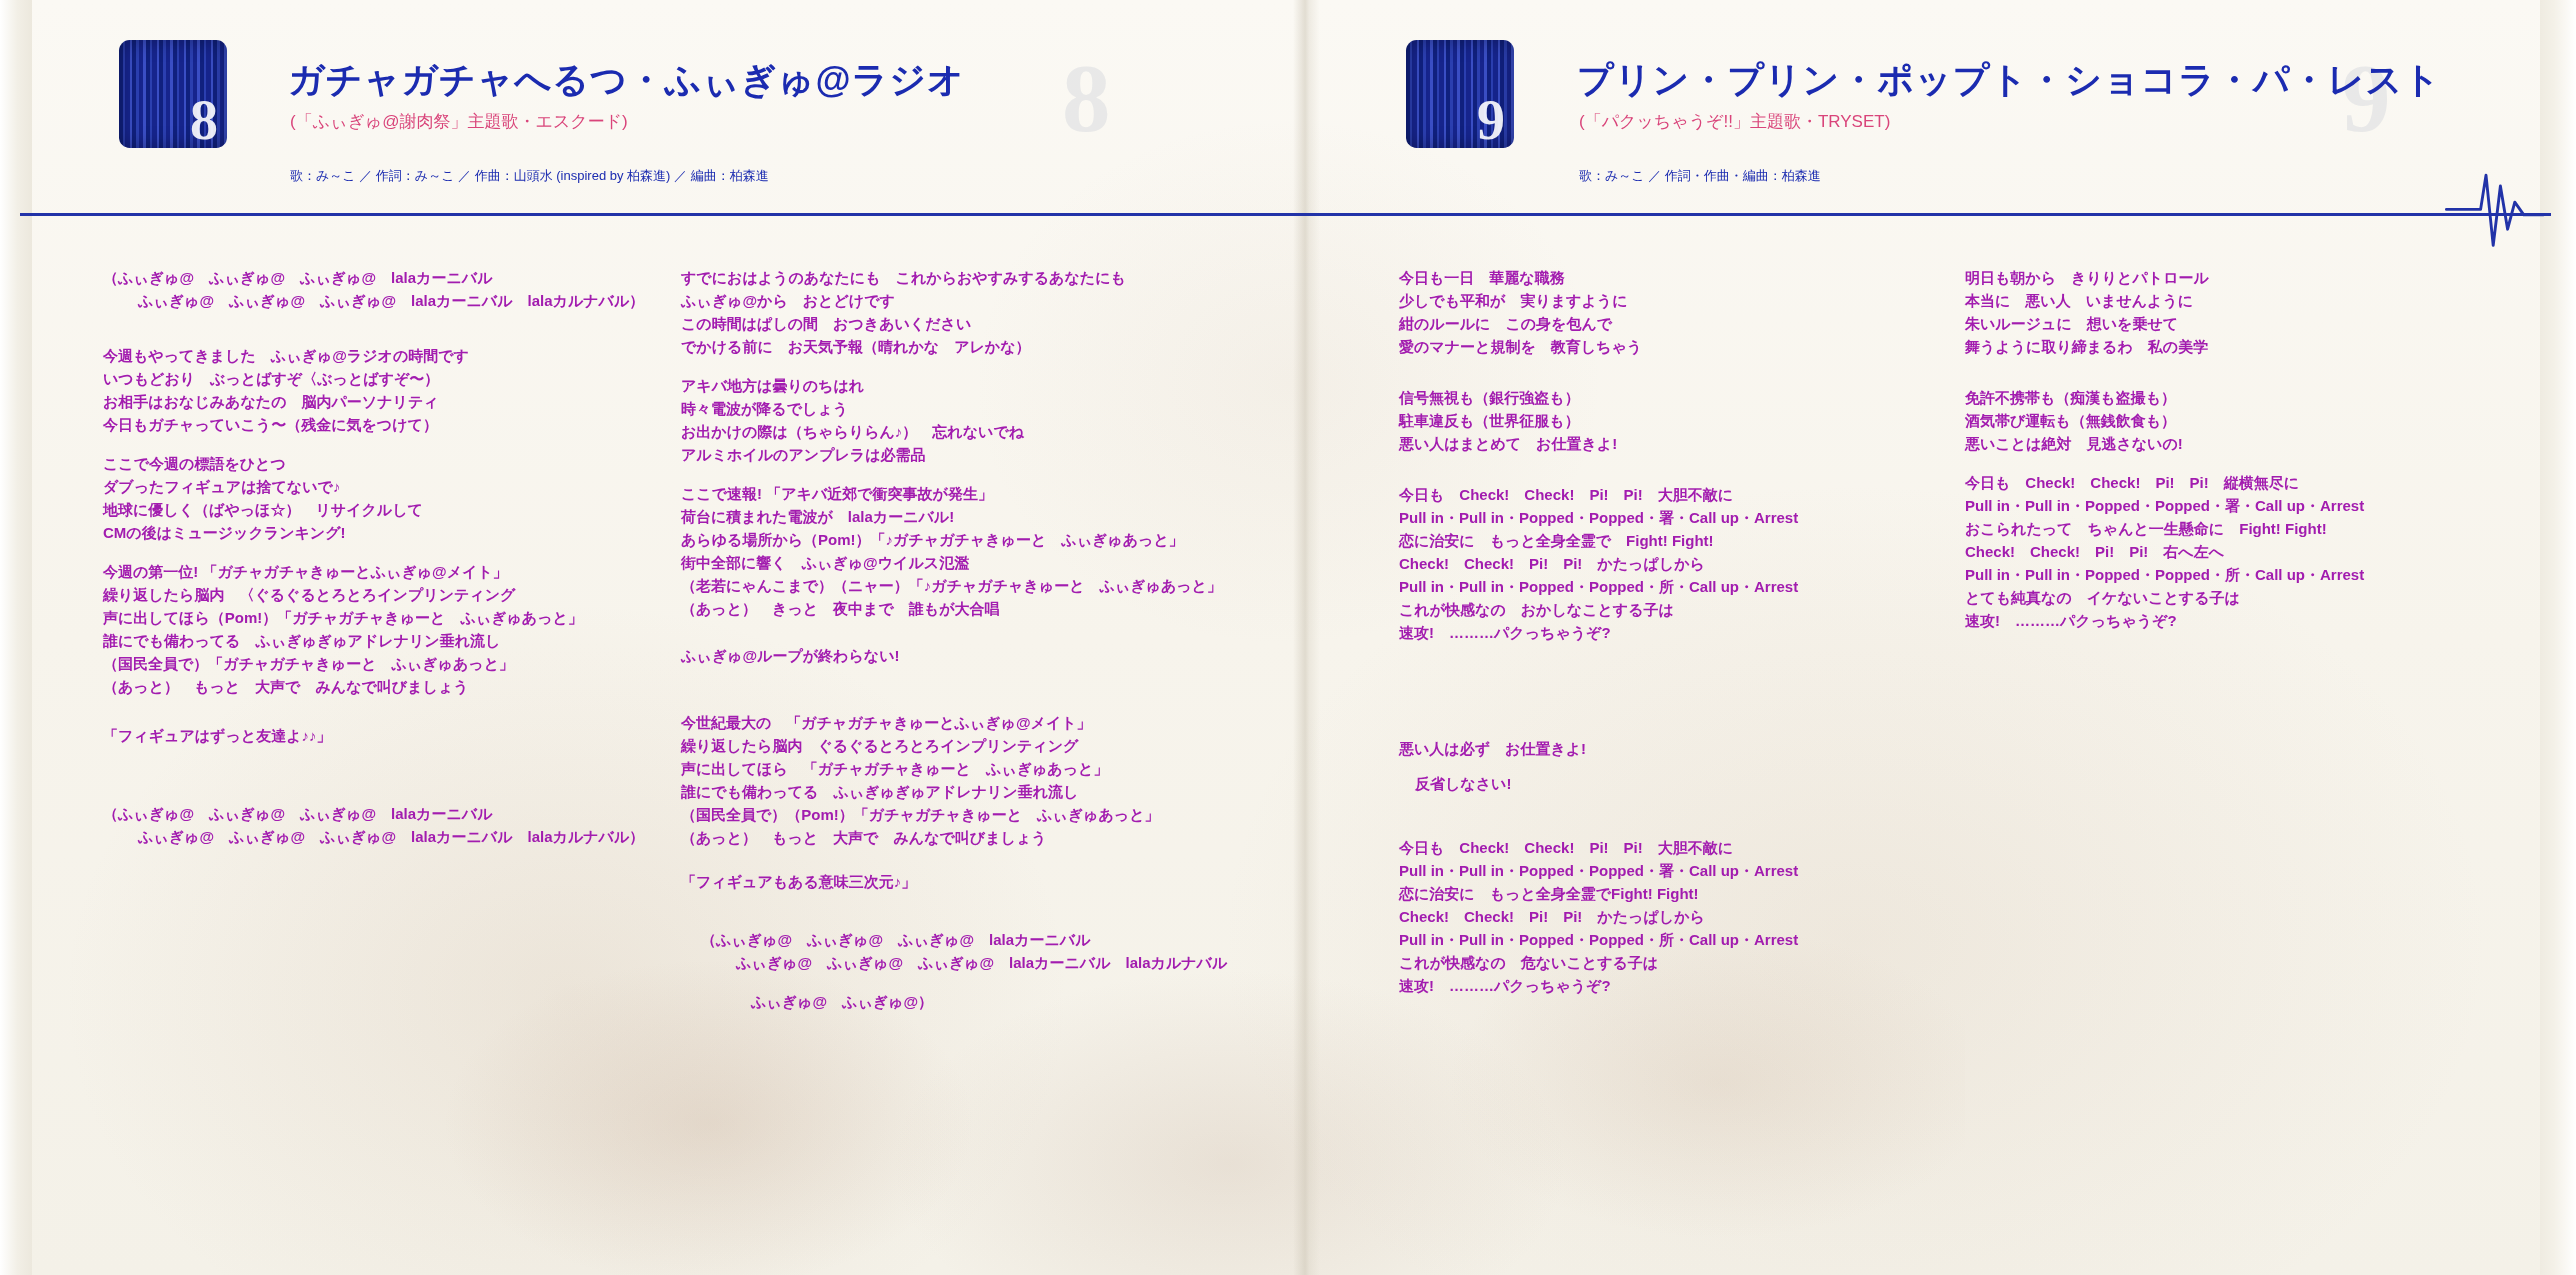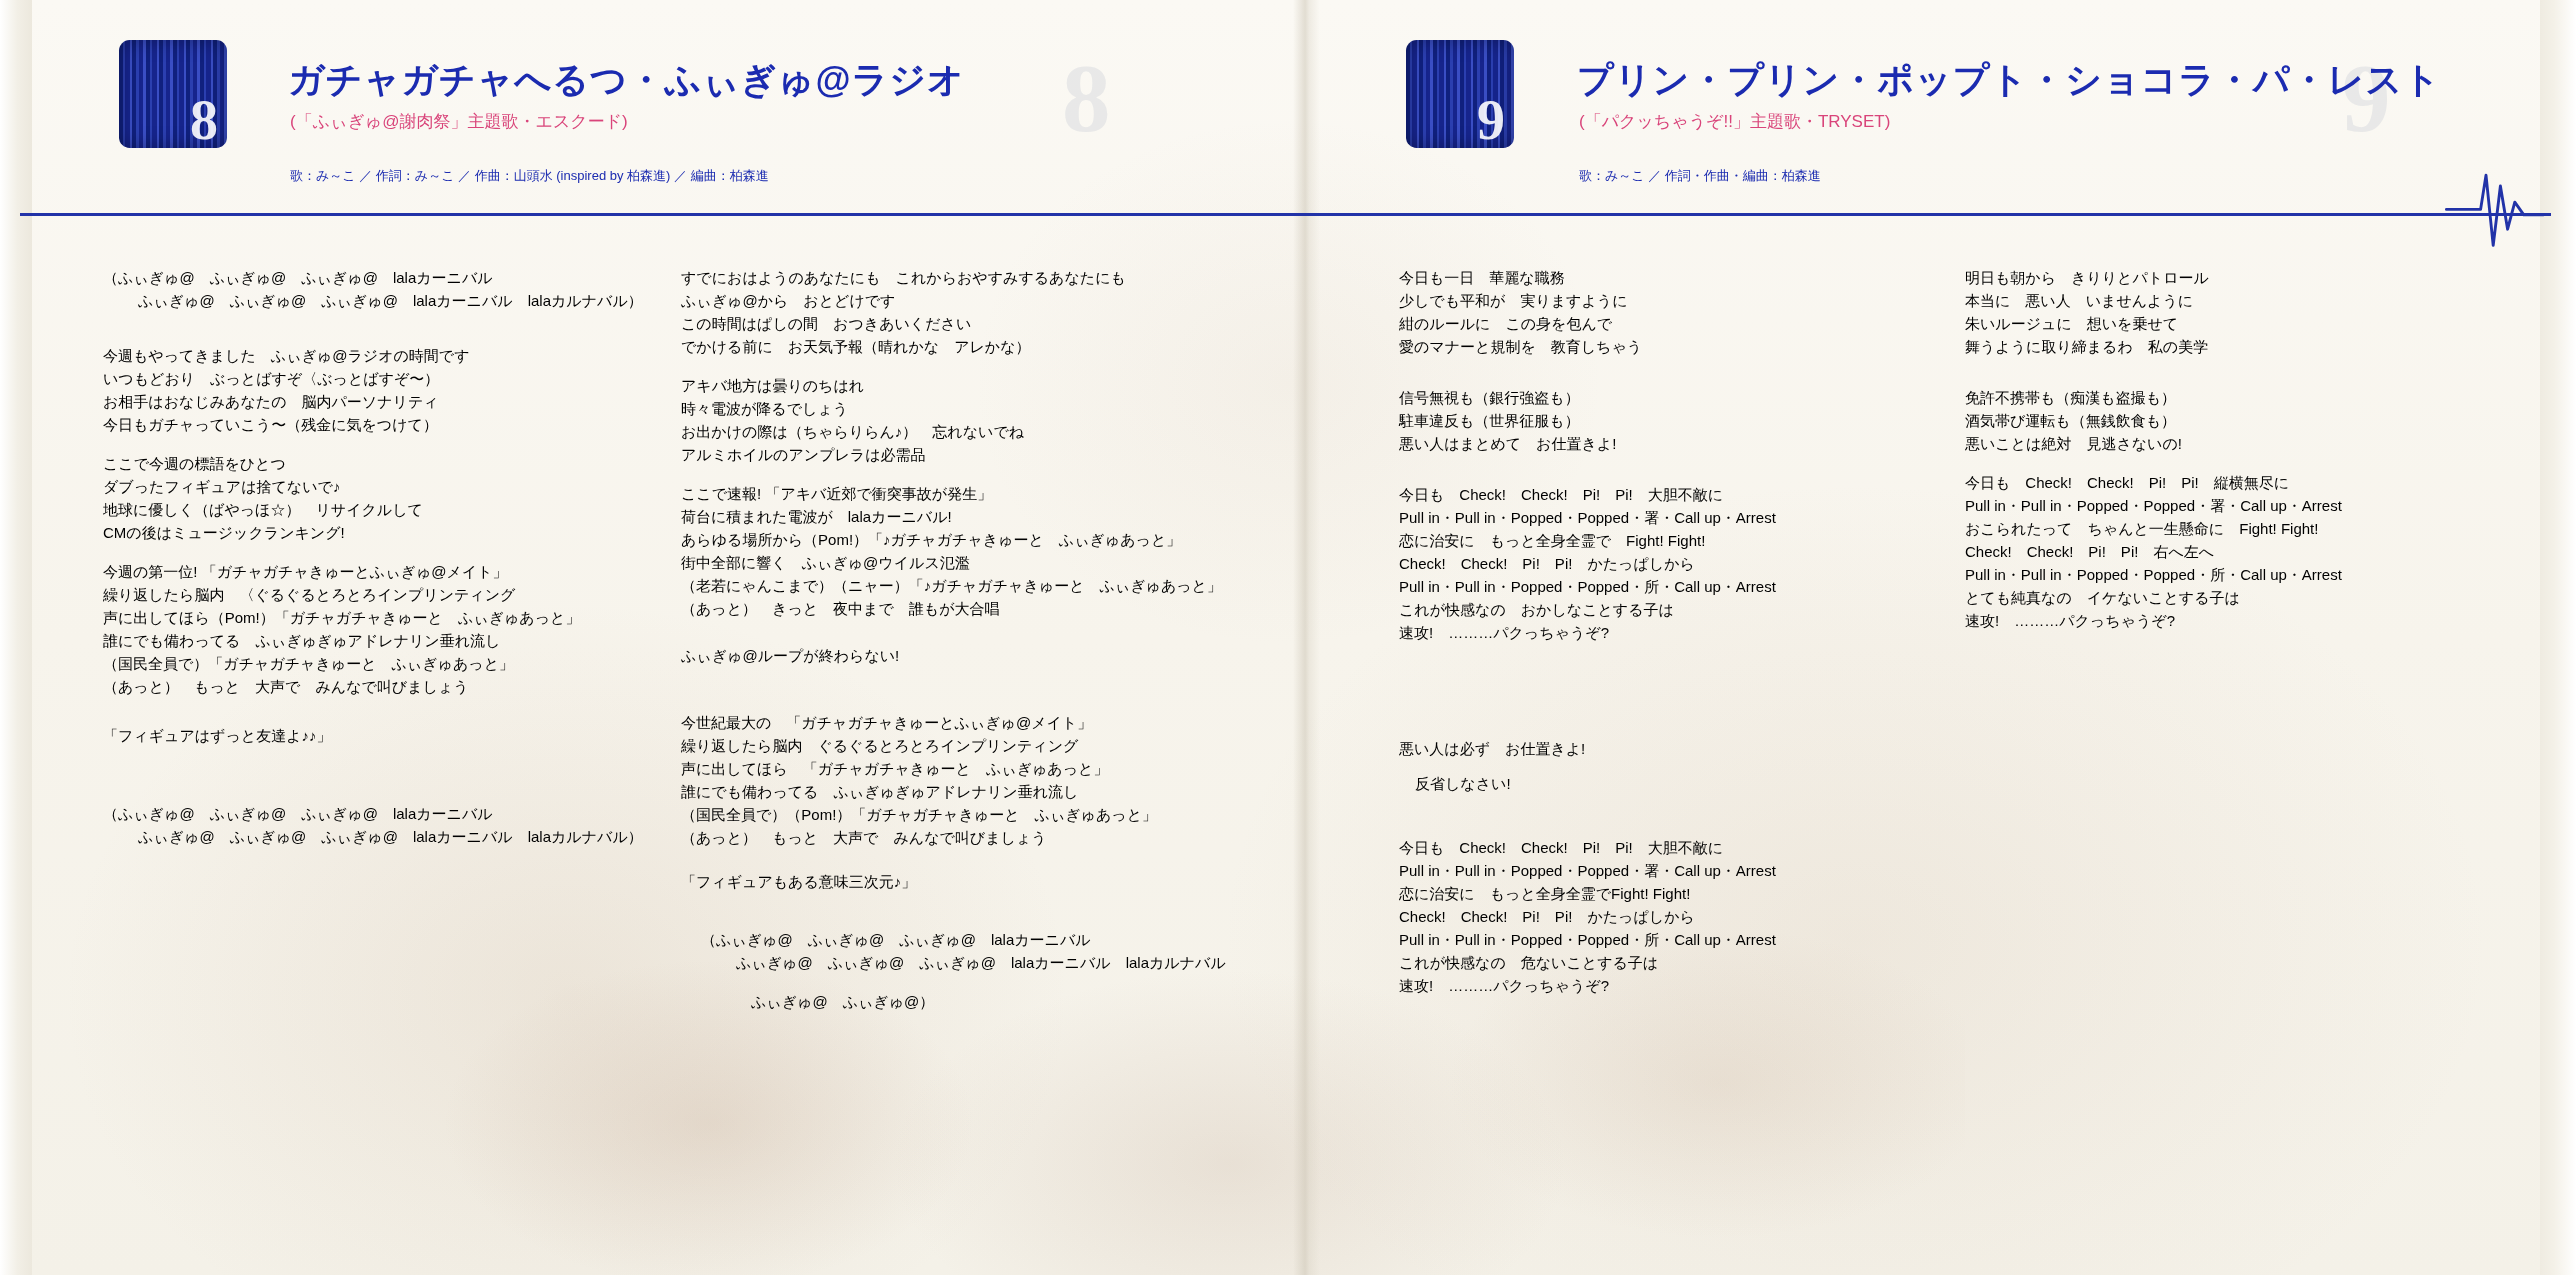--- a/index.html
+++ b/index.html
@@ -124,23 +124,24 @@
   .song-credit {
     position: absolute;
     color: #1b2bb0;
     font-size: 13px;
     white-space: nowrap;
   }
 
   
   .col {
     position: absolute;
-    color: #000000;
+    color: #a21caf;
     font-size: 15px;
     line-height: 1.0;
+    font-weight: bold;
   }
   .stanza { margin-bottom: 24px; }
   .line {
     white-space: pre;
     margin-bottom: 8px;
   }
   .indent { padding-left: 20px; }
 
   
   .squiggle {

